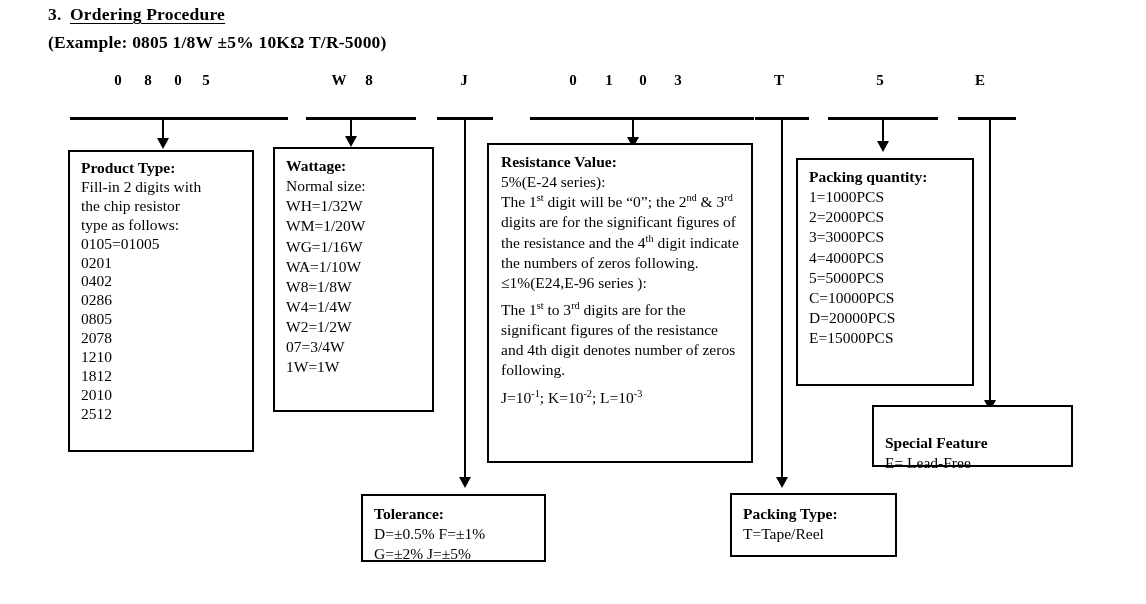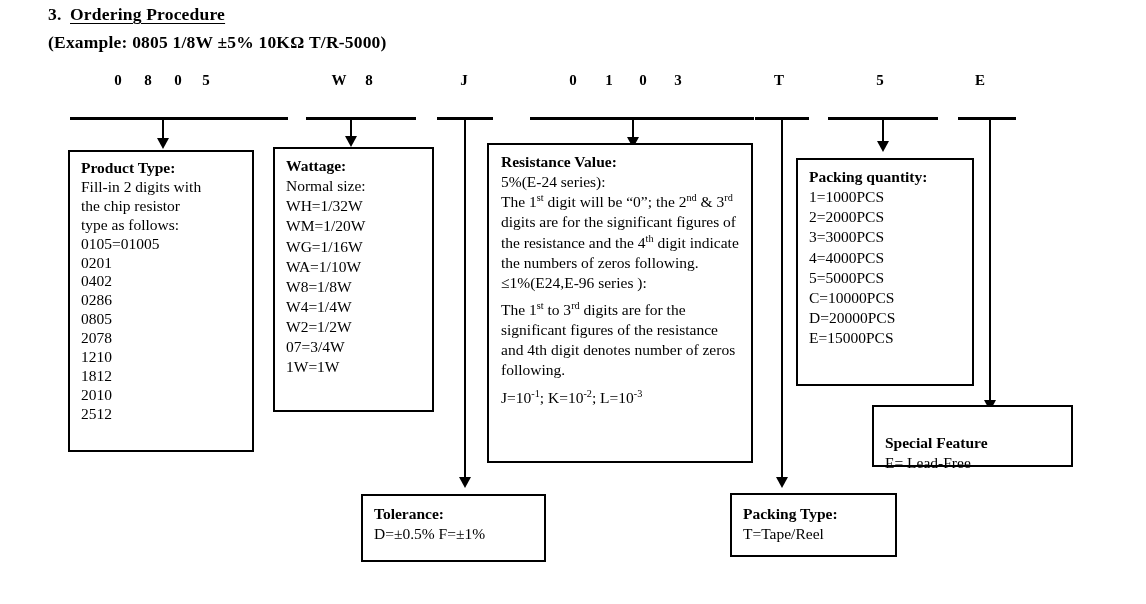--- a/index.html
+++ b/index.html
@@ -185,20 +185,21 @@
   </div>
 
   <div class="box" style="left:872px; top:405px; width:201px; height:62px; padding-top:26px;">
     <span class="bt">Special Feature</span>
     <span class="ln">E= Lead-Free</span>
   </div>
 
   <div class="box" style="left:361px; top:494px; width:185px; height:68px; padding-top:8px;">
     <span class="bt">Tolerance:</span>
     <span class="ln">D=±0.5%  F=±1%</span>
+    <span class="ln">G=±2%   J=±5%</span>
   </div>
 
   <div class="box" style="left:694px; top:493px; width:167px; height:64px; padding-top:9px;margin-left:36px;">
     <span class="bt">Packing Type:</span>
     <span class="ln">T=Tape/Reel</span>
   </div>
 
 </div>
 
 </body></html>

